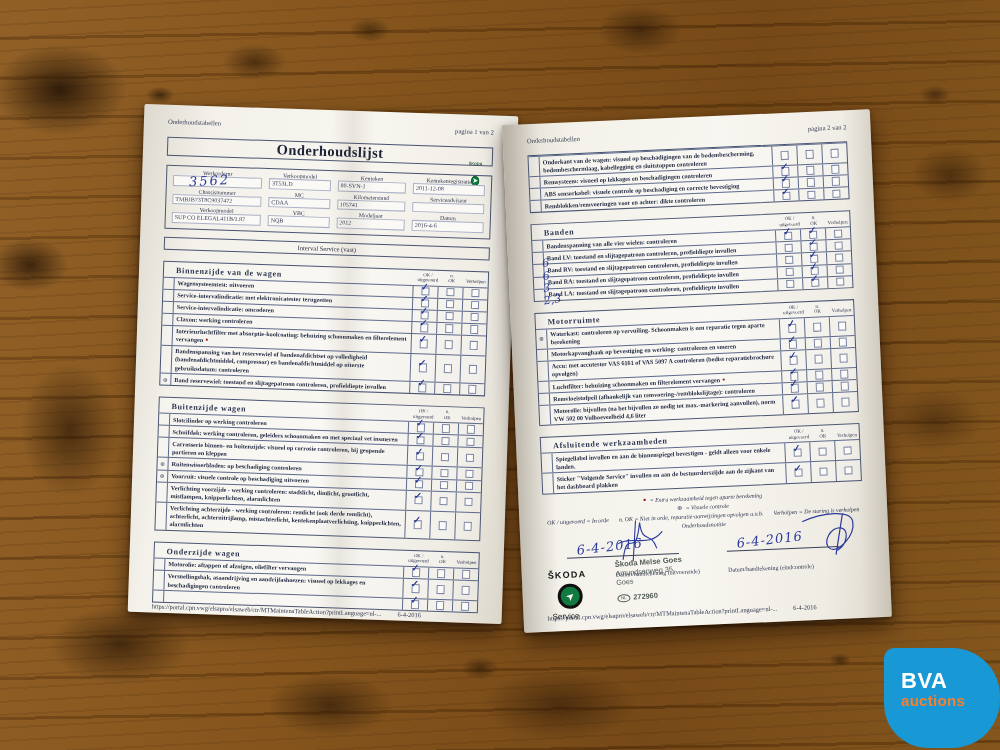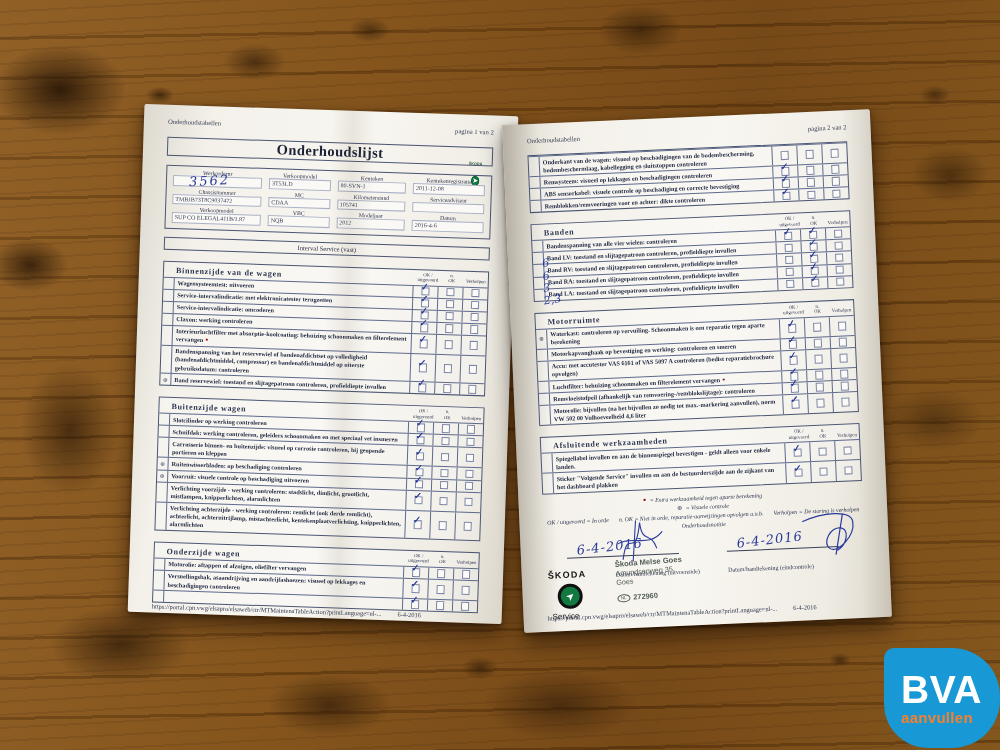--- a/index.html
+++ b/index.html
@@ -124,21 +124,21 @@
     transform:rotate(-2deg);opacity:.92;line-height:1.25;}
   .stamp .s1{font-size:7.6px;font-weight:bold;}
   .stamp .s2,.stamp .s3{font-size:7.2px;}
   .stamp-num{margin-top:7px;font-size:7.4px;display:flex;align-items:center;gap:3px;font-weight:bold;}
   .nl-oval{border:1px solid #44504a;border-radius:50%;padding:0 2.5px;font-size:4.6px;font-weight:normal;}
 
   
   .bva{position:absolute;right:0;bottom:2px;width:116px;height:100px;background:#1898d5;
     border-radius:10px 48px 48px 44px;padding:22px 0 0 17px;box-sizing:border-box;
     font-family:"Liberation Sans",sans-serif;}
-  .bva-t{color:#fff;font-weight:bold;font-size:39px;line-height:1;letter-spacing:.5px;}
+  .bva-t{color:#fff;font-weight:bold;font-size:22px;line-height:1;letter-spacing:.5px;}
   .bva-a{color:#f5802e;font-weight:bold;font-size:15px;line-height:1.2;letter-spacing:.3px;}
 </style>
 </head>
 <body>
 
 <div class="photo">
 
   <div class="page left">
     <div class="page-inner">
       <div class="pg-head">
@@ -861,15 +861,15 @@
 
       <div class="url-line">
         <span>https://portal.cpn.vwg/elsapro/elsaweb/ctr/MTMaintenaTableAction?printLanguage=nl-...</span>
         <span>6-4-2016</span>
       </div>
     </div>
   </div>
 
   <div class="bva">
     <div class="bva-t">BVA</div>
-    <div class="bva-a">aanvullen</div>
+    <div class="bva-a">auctions</div>
   </div>
 </div>
 
 </body></html>

